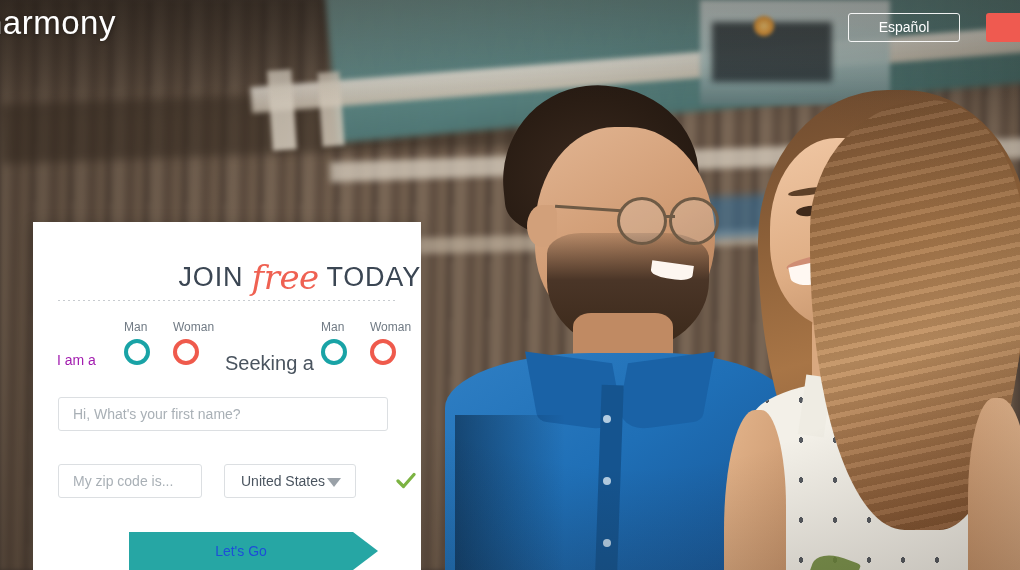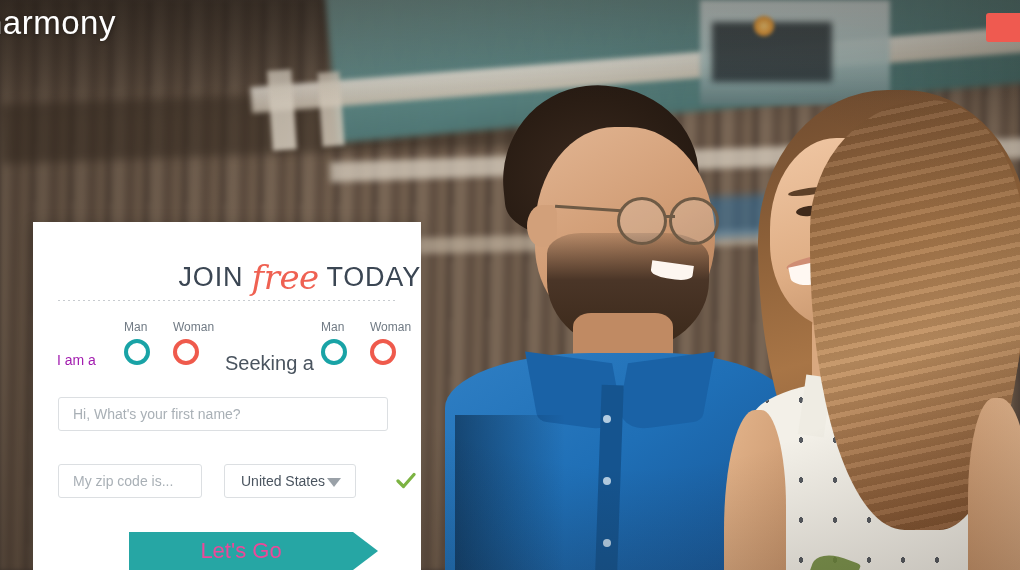--- a/index.html
+++ b/index.html
@@ -360,21 +360,21 @@
     position:absolute; left:0; top:0; width:224px; height:38px;
     background:#26a6a4;
   }
   .btn-go-tip {
     position:absolute; left:224px; top:0; width:0; height:0;
     border-top:19px solid transparent; border-bottom:19px solid transparent;
     border-left:25px solid #26a6a4;
   }
   .btn-go-text {
     position:absolute; left:0; top:0; width:224px; height:38px;
-    line-height:38px; text-align:center; color:#ec4899; font-size:22px;
+    line-height:38px; text-align:center; color:#1d4ed8; font-size:14px;
   }
 </style>
 </head>
 <body>
 
 <div id="page">
 
   <div class="photo">
     <div class="bg-wood"></div>
     <div class="dark-plank"></div>
@@ -428,20 +428,21 @@
       <div class="w-arm-r"></div>
       <div class="leaf"></div>
 
     </div>
 
     <div class="photo-vignette"></div>
   </div>
 
   <div class="header">
     <div class="logo">harmony</div>
+    <div class="btn-lang">Español</div>
     <div class="btn-login">Log In</div>
   </div>
 
 
   <div class="card">
 
     <div class="card-title">
       <span class="ct-plain">JOIN </span><span class="ct-script">free</span><span class="ct-plain"> TODAY</span>
     </div>
 

